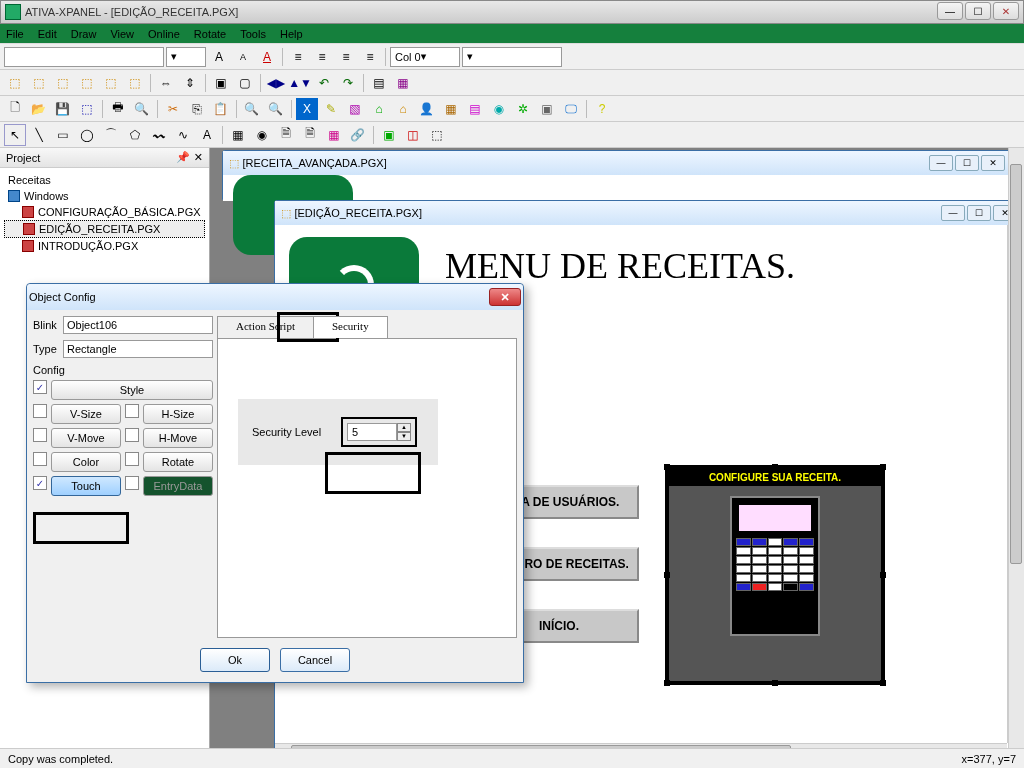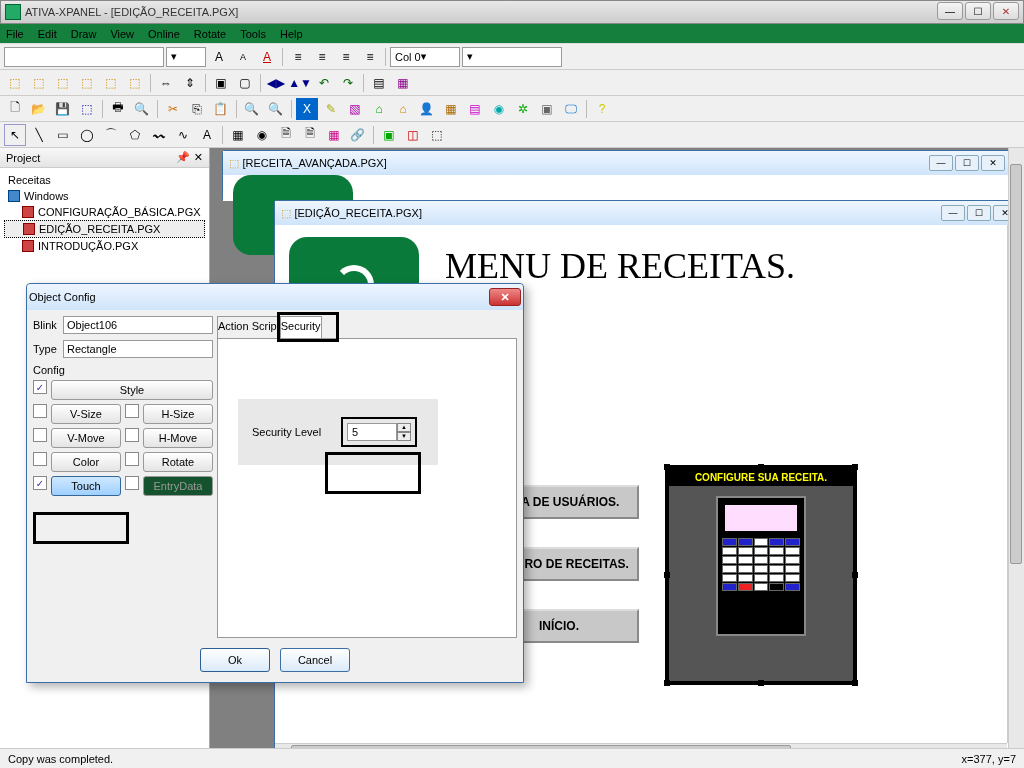--- a/index.html
+++ b/index.html
@@ -65,21 +65,21 @@
   .field-row label { width: 36px; }
   .field-row input { flex: 1; height: 18px; border: 1px solid #999; padding: 0 3px; }
   .config-group { border: none; }
   .config-row { display: flex; gap: 4px; margin-bottom: 4px; }
   .cfg-btn { flex: 1; height: 20px; border: 1px solid #999; background: linear-gradient(to bottom,#fff,#e4e4e4); border-radius: 3px; display: flex; align-items: center; justify-content: center; cursor: pointer; }
   .cfg-btn.full { width: 100%; }
   .cfg-btn.active { background: linear-gradient(to bottom,#cfe8ff,#9fd0ff); border-color: #369; }
   .cfg-btn.disabled { color: #999; background: #14532d; }
   .chk { width: 14px; height: 14px; border: 1px solid #888; background: #fff; display: flex; align-items: center; justify-content: center; font-size: 10px; color: #33a; }
   .tab-strip { display: flex; height: 22px; }
-  .tab { padding: 3px 0; border: 1px solid #999; background: #f0f0f0; border-bottom: none; cursor: pointer; margin-right: -1px; }
+  .tab { padding: 3px 18px; border: 1px solid #999; background: #f0f0f0; border-bottom: none; cursor: pointer; margin-right: -1px; font-family: Liberation Serif, serif; }
   .tab.active { background: #fff; position: relative; z-index: 2; }
   .tab-content { border: 1px solid #999; background: #fff; height: 300px; padding: 60px 20px; }
   .seclevel { display: flex; align-items: center; gap: 20px; background: #e8e8e8; padding: 18px 14px; width: 200px; }
   .spinner { display: flex; align-items: center; border: 2px solid #000; padding: 4px; }
   .spinner input { width: 50px; height: 18px; border: 1px solid #999; text-align: left; padding-left: 4px; }
   .spin-btns { display: flex; flex-direction: column; }
   .spin-btns div { width: 14px; height: 9px; border: 1px solid #888; background: #eee; font-size: 6px; text-align: center; line-height: 7px; cursor: pointer; }
   .dialog-footer { display: flex; justify-content: center; gap: 10px; padding: 8px; }
   .dlg-btn { width: 70px; height: 24px; border: 1px solid #3a6ea5; background: linear-gradient(to bottom,#fff,#dbeaf9); border-radius: 3px; cursor: pointer; }
   .dlg-btn.primary { border: 1px solid #2a5e95; }
@@ -275,21 +275,21 @@
       <div class="mdi-content" style="height:534px">
         <div class="green-logo" style="left:14px;top:12px;width:130px;height:100px">
           <div style="width:40px;height:40px;border:6px solid #fff;border-radius:50%;border-left-color:transparent;margin:28px auto"></div>
         </div>
         <div class="canvas-heading" style="left:170px;top:20px">MENU DE RECEITAS.</div>
 
         <div class="canvas-btn" style="left:204px;top:260px;width:160px">TELA DE USUÁRIOS.</div>
         <div class="canvas-btn" style="left:204px;top:322px;width:160px">QUADRO DE RECEITAS.</div>
         <div class="canvas-btn" style="left:204px;top:384px;width:160px">INÍCIO.</div>
 
-        <div class="recipe-box" style="left:390px;top:240px;width:192px;height:220px">
+        <div class="recipe-box" style="left:390px;top:240px;width:220px;height:220px">
           <div class="recipe-label">CONFIGURE SUA RECEITA.</div>
           <div class="device">
             <div class="device-screen"></div>
             <div class="device-keys">
               <div class="key blue"></div>
                 <div class="key blue"></div>
                 <div class="key"></div>
                 <div class="key blue"></div>
                 <div class="key blue"></div>
               <div class="key"></div>

